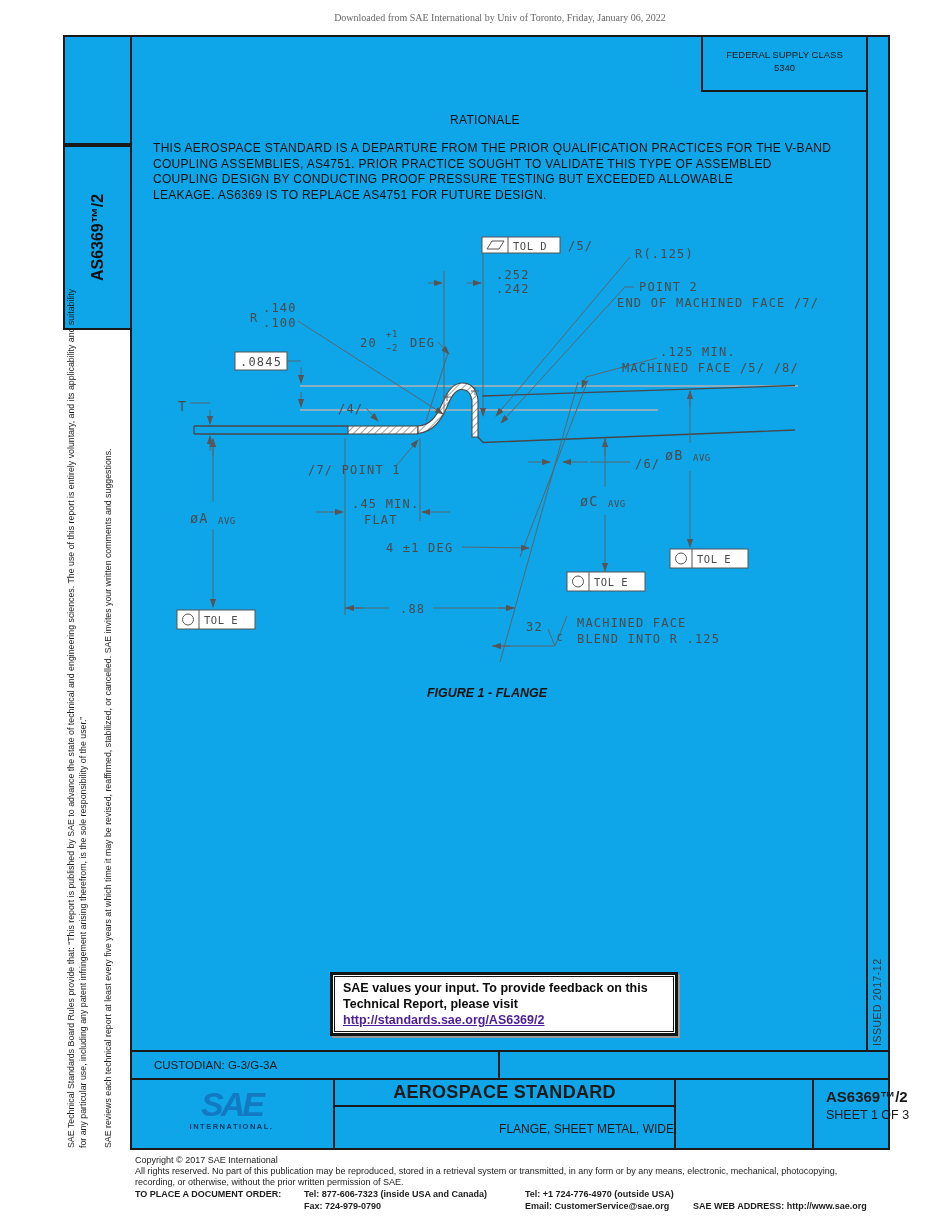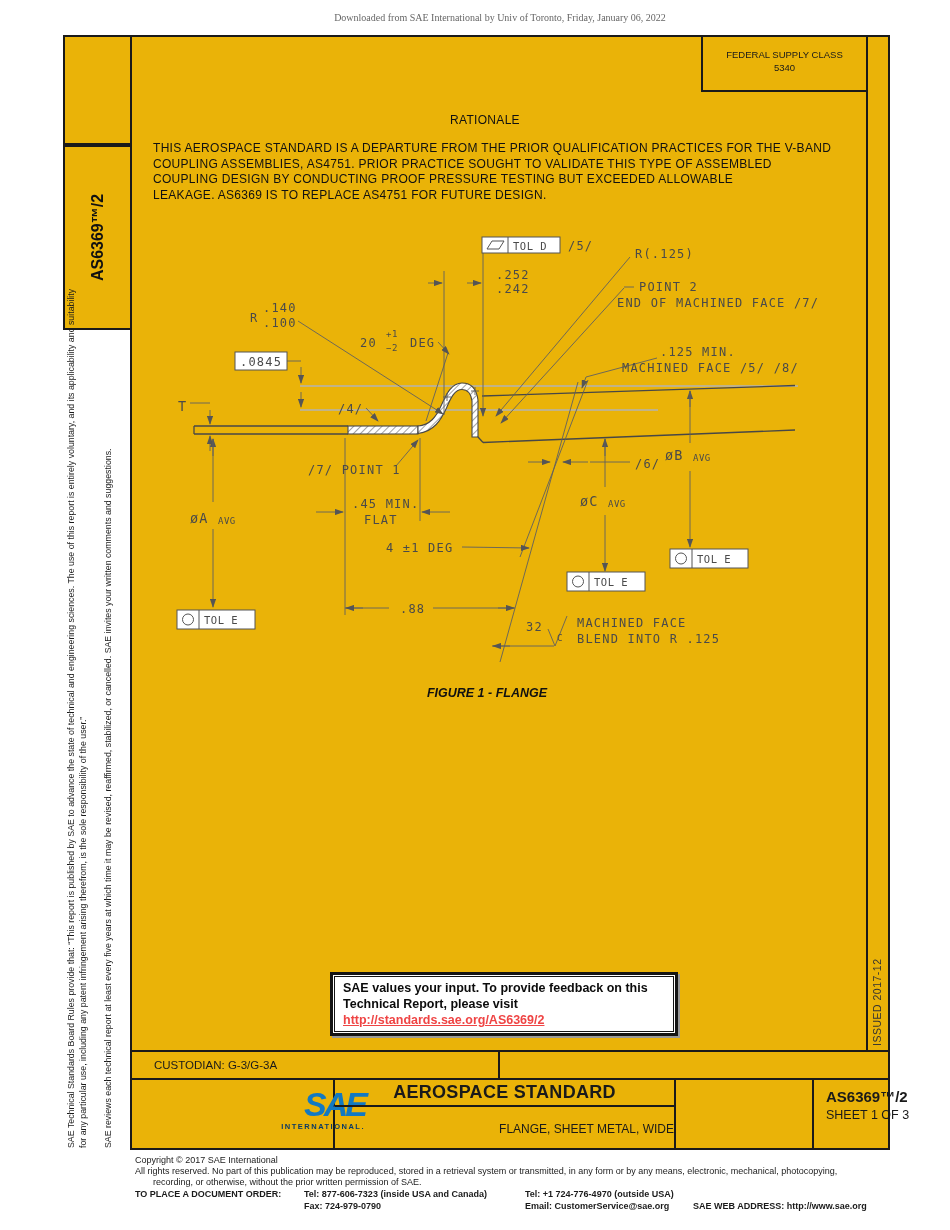--- a/index.html
+++ b/index.html
@@ -1,32 +1,32 @@
 <!DOCTYPE html>
 <html><head>
 <meta charset="utf-8">
 <style>
   html,body{margin:0;padding:0;background:#fff;}
   #page{position:relative;width:950px;height:1230px;background:#fff;font-family:"Liberation Sans",sans-serif;color:#1a1a1a;overflow:hidden;}
   .abs{position:absolute;}
-  .frame{border:2px solid #1a1a1a;box-sizing:border-box;background:#eab308;}
+  .frame{border:2px solid #1a1a1a;box-sizing:border-box;background:#0ea5e9;}
   .vtext{transform:rotate(-90deg);transform-origin:0 0;}
   .serif{font-family:"Liberation Serif",serif;}
   svg text{font-family:"DejaVu Sans Mono",monospace;fill:#4a4a4a;}
   .t{font-size:12px;letter-spacing:1.2px;}
   .t9{font-size:9px;letter-spacing:0.5px;}
   .t13{font-size:13.5px;letter-spacing:1px;}
   .dim{stroke:#606060;stroke-width:0.9;fill:none;}
   .part{stroke:#474747;stroke-width:1.3;fill:none;}
   .fr{stroke:#555;stroke-width:1;fill:#fff;}
   .dl{stroke:#b3b3b3;stroke-width:1.4;}
   .cap{font-family:"Liberation Sans",sans-serif;font-weight:bold;font-style:italic;font-size:12.5px;fill:#111;letter-spacing:0;}
   .footer-line{font-size:9px;color:#1b1b1b;white-space:nowrap;}
   .fb{font-weight:bold;}
-  a.feedback-link{color:#ef4444;font-weight:bold;text-decoration:underline;}
+  a.feedback-link{color:#4c1d95;font-weight:bold;text-decoration:underline;}
 </style>
 </head>
 <body>
 
 <div id="page">
 
   <div class="abs serif" style="left:130px;top:12px;width:740px;text-align:center;font-size:10px;color:#666;">Downloaded from SAE International by Univ of Toronto, Friday, January 06, 2022</div>
 
   <div class="abs frame" style="left:130px;top:35px;width:760px;height:1115px;"></div>
 
@@ -207,40 +207,40 @@
 
   <div class="abs" style="left:130px;top:1050px;width:760px;height:30px;border-top:2px solid #1a1a1a;border-bottom:2px solid #1a1a1a;box-sizing:border-box;">
     <div style="position:absolute;left:0;top:0;width:370px;height:26px;border-right:2px solid #1a1a1a;line-height:26px;padding-left:24px;font-size:11.5px;box-sizing:border-box;">CUSTODIAN: G-3/G-3A</div>
   </div>
 
   <div class="abs" style="left:130px;top:1080px;width:760px;height:70px;">
     <div style="position:absolute;left:203px;top:0;width:2px;height:70px;background:#1a1a1a;"></div>
     <div style="position:absolute;left:544px;top:0;width:2px;height:70px;background:#1a1a1a;"></div>
     <div style="position:absolute;left:682px;top:0;width:2px;height:70px;background:#1a1a1a;"></div>
 
-    <div style="position:absolute;left:0;top:0;width:203px;height:70px;text-align:right;margin-left:32px;">
+    <div style="position:absolute;left:0;top:0;width:203px;height:70px;text-align:center;">
       <div style="font-size:34px;font-weight:900;font-style:italic;letter-spacing:-3px;color:#1279c2;line-height:36px;margin-top:6px;">SAE</div>
       <div style="font-size:7.5px;font-weight:bold;letter-spacing:1.5px;color:#0a3a66;">INTERNATIONAL.</div>
     </div>
 
     <div style="position:absolute;left:205px;top:0;width:339px;height:70px;">
       <div style="height:25px;border-bottom:2px solid #1a1a1a;text-align:center;font-size:18px;font-weight:bold;letter-spacing:0.3px;line-height:24px;">AEROSPACE STANDARD</div>
       <div style="text-align:right;font-size:12px;margin-top:15px;padding-left:44px;">FLANGE, SHEET METAL, WIDE</div>
     </div>
 
     <div style="position:absolute;left:684px;top:0;width:76px;height:70px;padding:8px 0 0 12px;box-sizing:border-box;white-space:nowrap;">
       <div style="font-size:15px;font-weight:bold;">AS6369™/2</div>
       <div style="font-size:12.5px;margin-top:3px;">SHEET 1 OF 3</div>
     </div>
   </div>
 
   <div>
     <div class="abs footer-line" style="left:135px;top:1155px;">Copyright © 2017 SAE International</div>
     <div class="abs footer-line" style="left:135px;top:1166px;">All rights reserved. No part of this publication may be reproduced, stored in a retrieval system or transmitted, in any form or by any means, electronic, mechanical, photocopying,</div>
-    <div class="abs footer-line" style="left:153px;top:1177px;">recording, or otherwise, without the prior written permission of SAE.</div>
+    <div class="abs footer-line" style="left:135px;top:1177px;">recording, or otherwise, without the prior written permission of SAE.</div>
     <div class="abs footer-line fb" style="left:135px;top:1189px;">TO PLACE A DOCUMENT ORDER:</div>
     <div class="abs footer-line fb" style="left:304px;top:1189px;">Tel: 877-606-7323 (inside USA and Canada)</div>
     <div class="abs footer-line fb" style="left:525px;top:1189px;">Tel: +1 724-776-4970 (outside USA)</div>
     <div class="abs footer-line fb" style="left:304px;top:1201px;">Fax: 724-979-0790</div>
     <div class="abs footer-line fb" style="left:525px;top:1201px;">Email: CustomerService@sae.org</div>
     <div class="abs footer-line fb" style="left:693px;top:1201px;">SAE WEB ADDRESS: http://www.sae.org</div>
   </div>
 
 </div>
 

